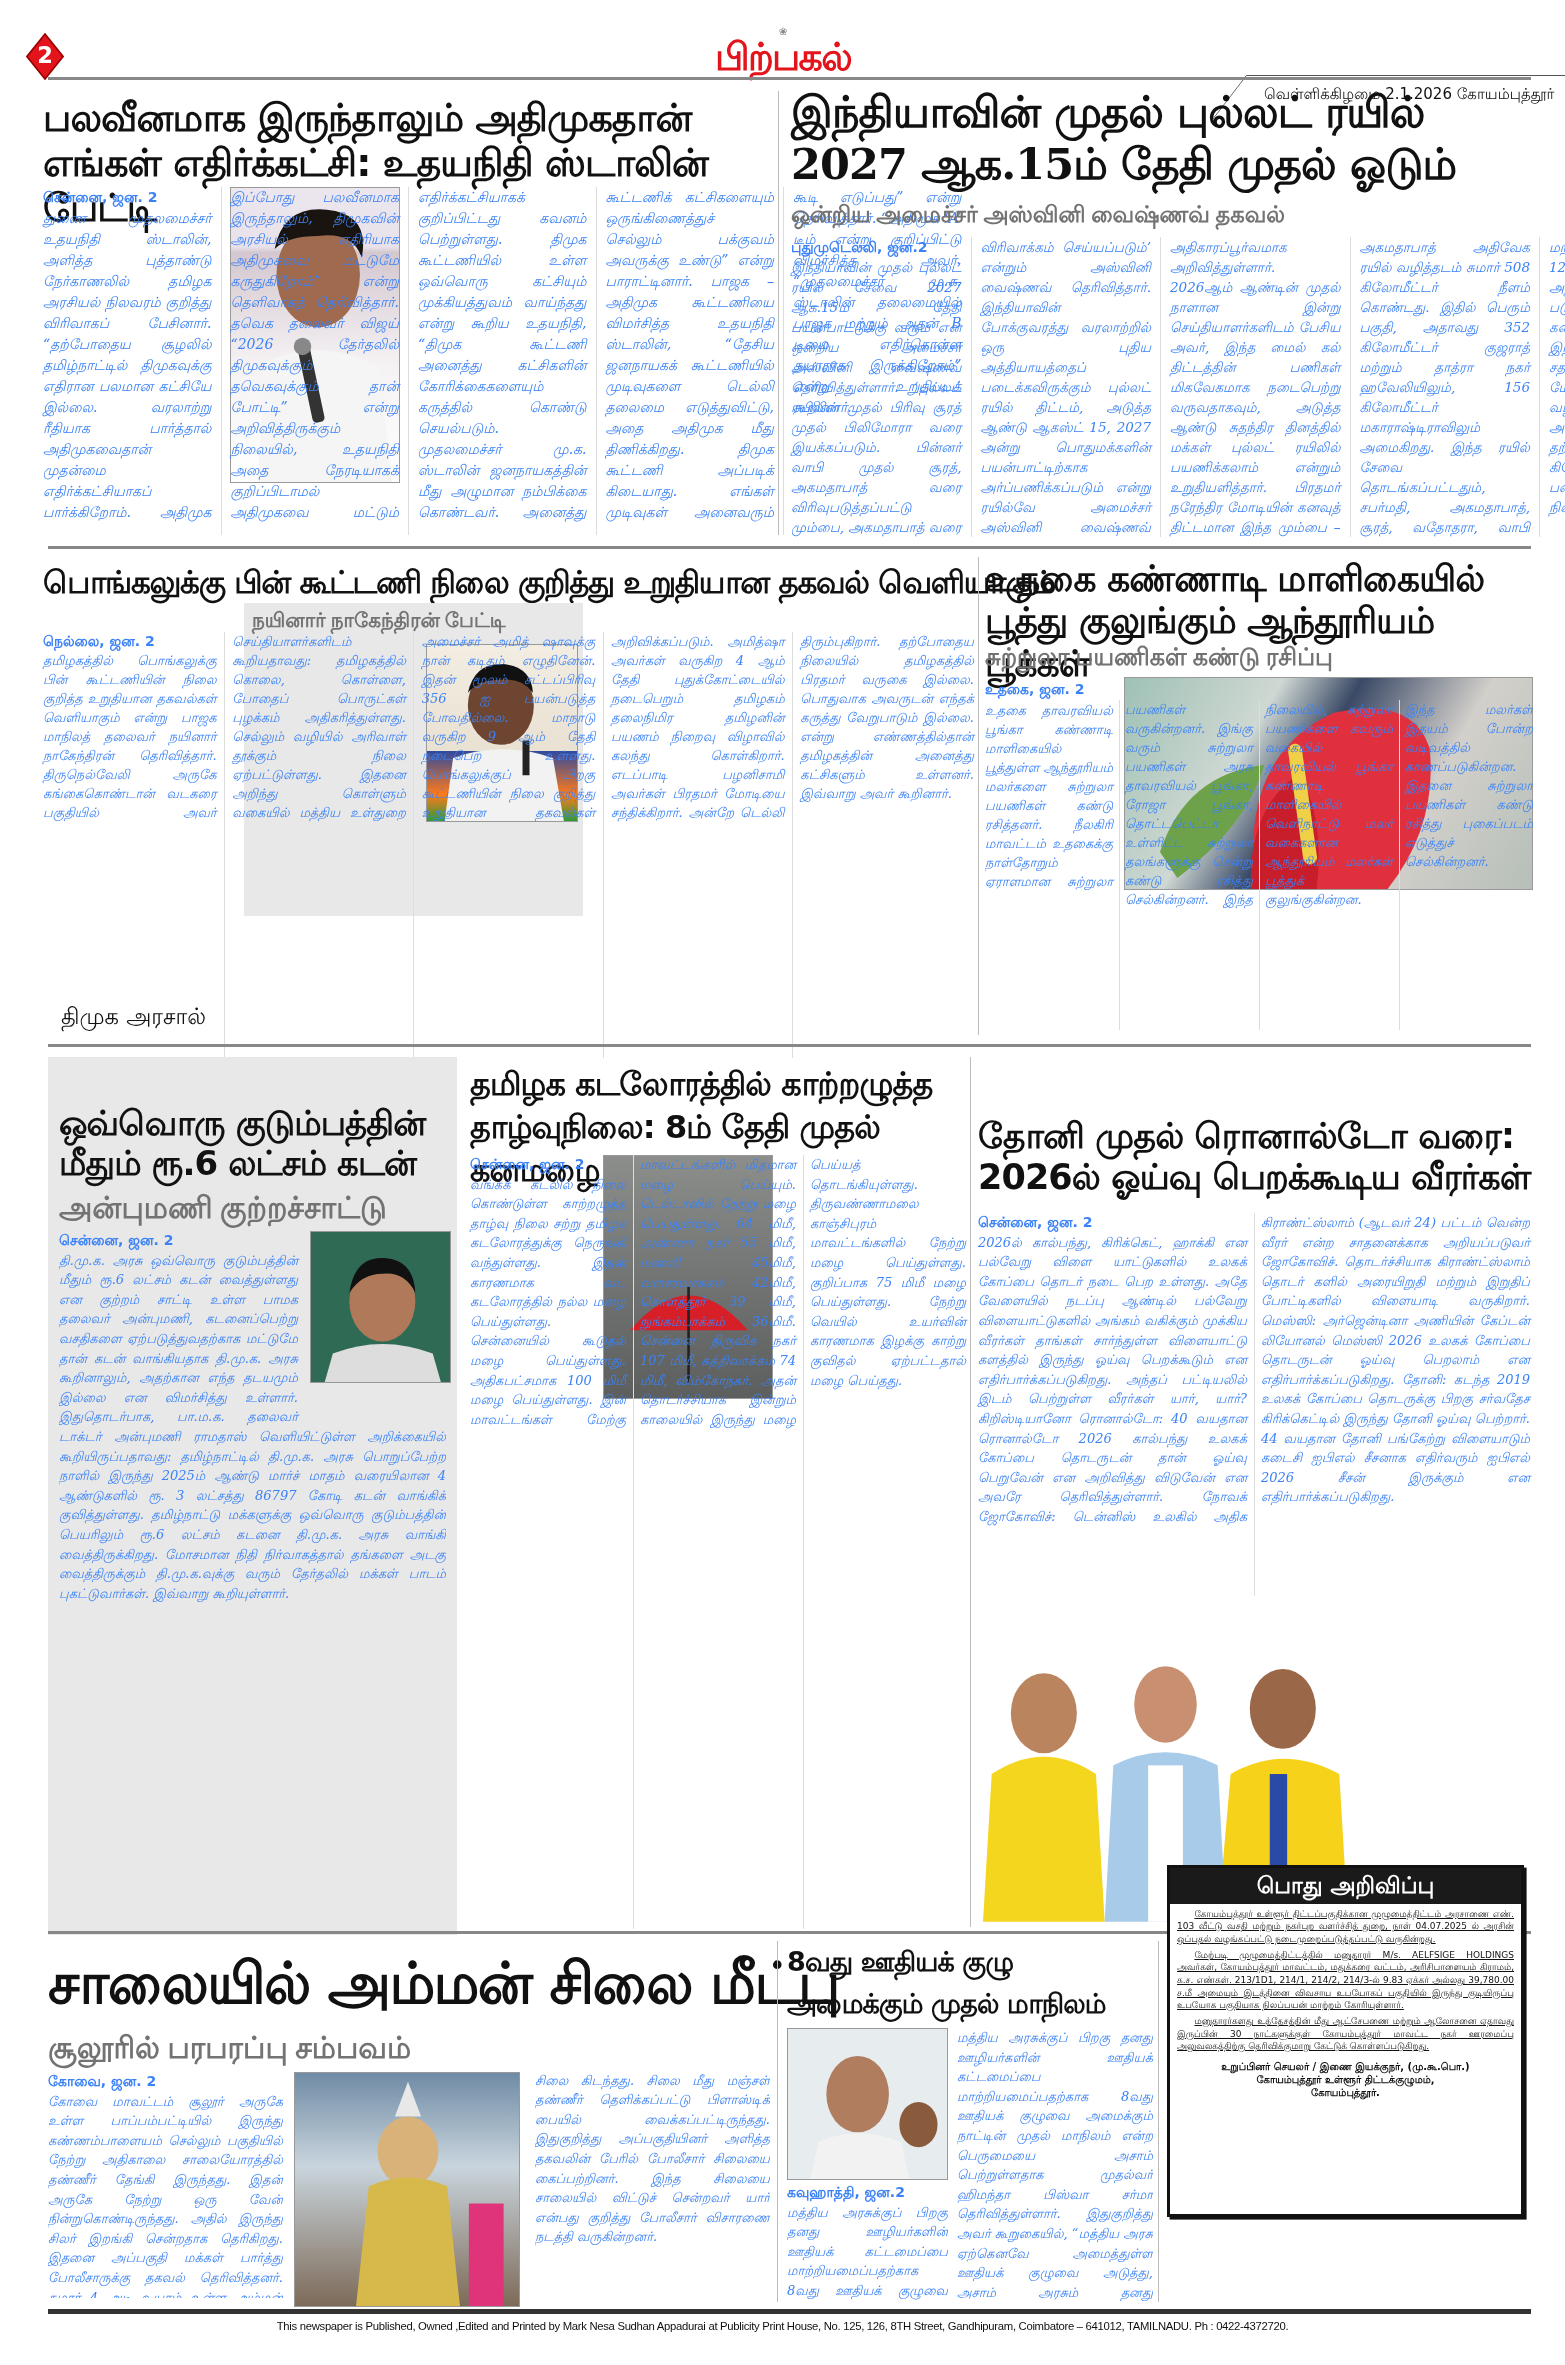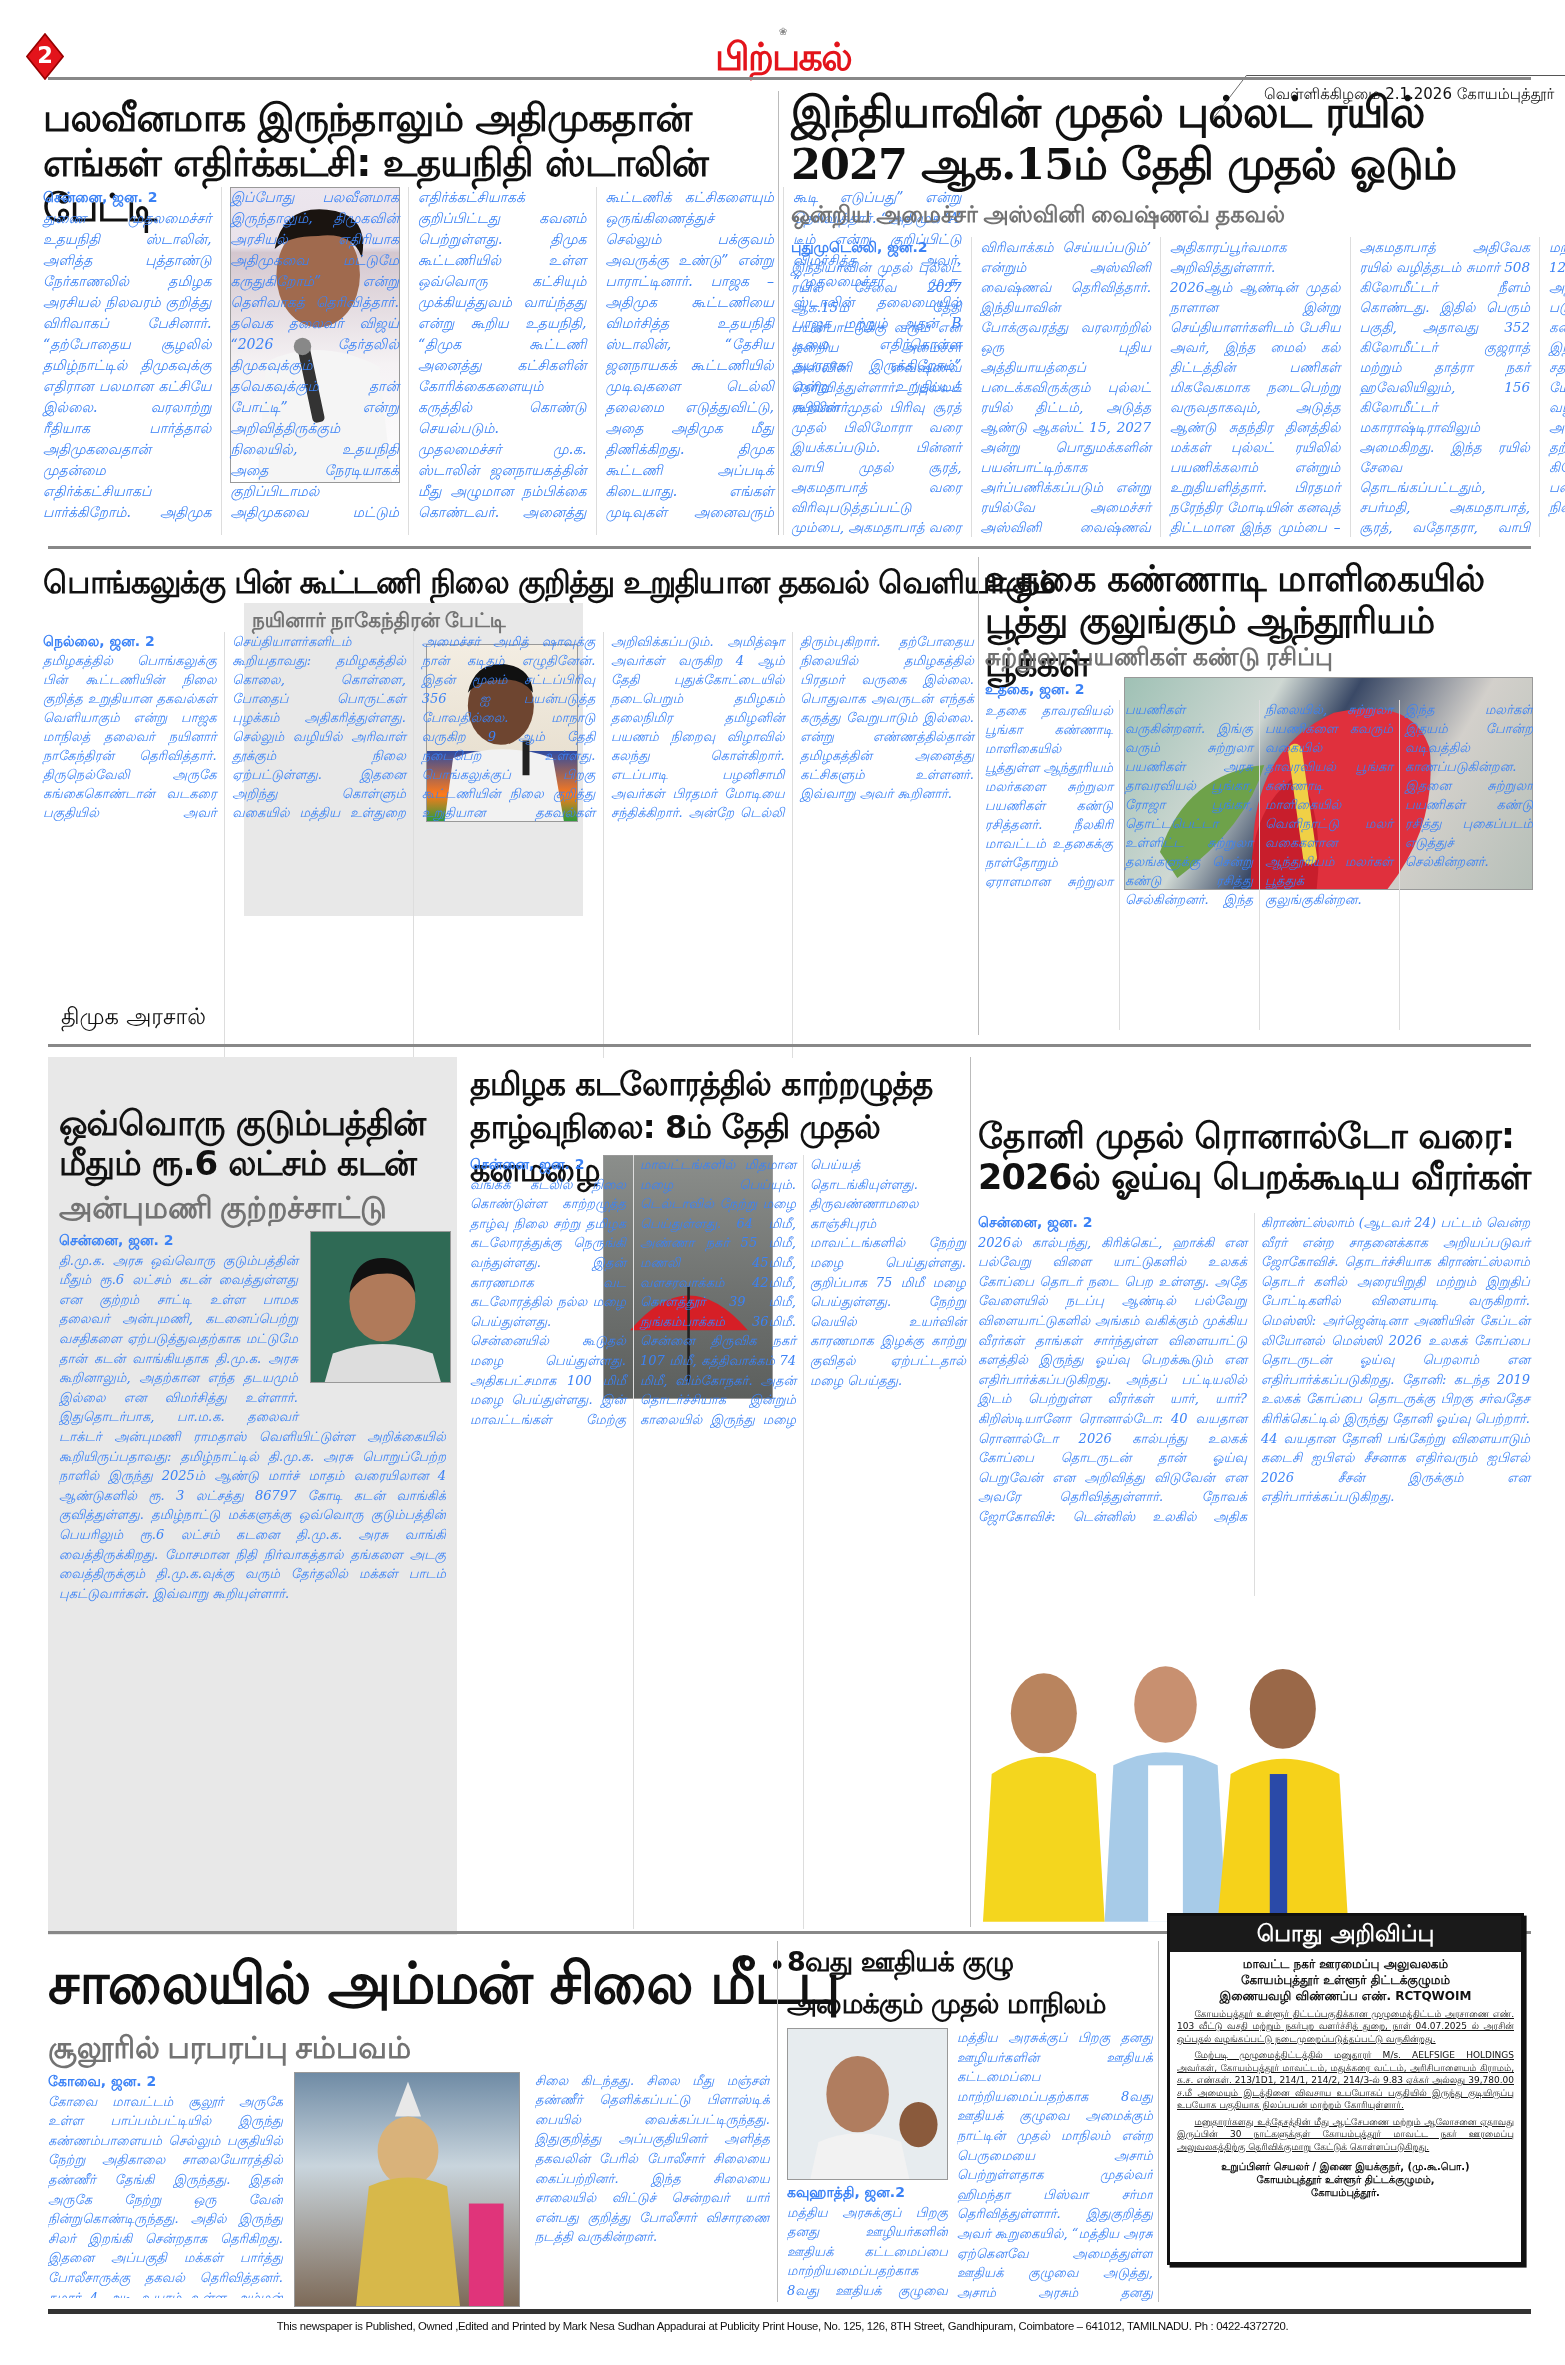--- a/index.html
+++ b/index.html
@@ -201,27 +201,22 @@
   <div class="abs body" style="left:787px;top:2183px;width:161px;height:117px;font-size:13px;line-height:19.6px;overflow:hidden;">
     <span class="dateline">கவுஹாத்தி, ஜன.2</span>
     <span>மத்திய அரசுக்குப் பிறகு தனது ஊழியர்களின் ஊதியக் கட்டமைப்பை மாற்றியமைப்பதற்காக 8வது ஊதியக் குழுவை அமைக்கும் நாட்டின் முதல் மாநிலம் என்ற பெருமையை அசாம் பெற்றுள்ளதாக முதல்வர் ஹிமந்தா பிஸ்வா சர்மா தெரிவித்துள்ளார். இதுகுறித்து அவர் கூறுகையில், “மத்திய அரசு ஏற்கெனவே அமைத்துள்ள ஊதியக் குழுவை அடுத்து, அசாம் அரசும் தனது ஊழியர்களுக்கான ஊதியக் குழுவை அமைக்கும் நாட்டின் முதல் மாநிலம் என்ற பெருமையைப் பெற்றுள்ளது. இது ஊழியர்களின் நலன் மற்றும் முற்போக்கான நிர்வாகத்தை நோக்கிய ஒரு குறிப்பிடத்தக்க படியாகும்” என்றார்.</span>
   </div>
   <div class="abs body" style="left:957px;top:2028px;width:196px;height:274px;font-size:13px;line-height:19.6px;overflow:hidden;">
     <span>மத்திய அரசுக்குப் பிறகு தனது ஊழியர்களின் ஊதியக் கட்டமைப்பை மாற்றியமைப்பதற்காக 8வது ஊதியக் குழுவை அமைக்கும் நாட்டின் முதல் மாநிலம் என்ற பெருமையை அசாம் பெற்றுள்ளதாக முதல்வர் ஹிமந்தா பிஸ்வா சர்மா தெரிவித்துள்ளார். இதுகுறித்து அவர் கூறுகையில், “மத்திய அரசு ஏற்கெனவே அமைத்துள்ள ஊதியக் குழுவை அடுத்து, அசாம் அரசும் தனது ஊழியர்களுக்கான ஊதியக் குழுவை அமைக்கும் நாட்டின் முதல் மாநிலம் என்ற பெருமையைப் பெற்றுள்ளது. இது ஊழியர்களின் நலன் மற்றும் முற்போக்கான நிர்வாகத்தை நோக்கிய ஒரு குறிப்பிடத்தக்க படியாகும்” என்றார்.</span>
   </div>
 </article>
 <div class="vrule" style="left:1158px;top:1941px;height:361px;"></div>
 
-<aside class="abs" style="left:1167px;top:1913px;width:357px;height:352px;border:3.5px solid #111;background:#fff;box-shadow:2.6px 2.6px 0 #111;">
+<aside class="abs" style="left:1167px;top:1865px;width:357px;height:352px;border:3.5px solid #111;background:#fff;box-shadow:2.6px 2.6px 0 #111;">
   <div style="background:#1a1a1a;color:#fff;text-align:center;font:bold 22.6px 'DejaVu Sans',sans-serif;padding:3.5px 0;">பொது அறிவிப்பு</div>
-  <div style="text-align:center;font:bold 12px 'DejaVu Sans',sans-serif;line-height:15.7px;margin-top:5.2px;">
-    <div>மாவட்ட நகர் ஊரமைப்பு அலுவலகம்</div>
-    <div>கோயம்புத்தூர் உள்ளூர் திட்டக்குழுமம்</div>
-    <div>இணையவழி விண்ணப்ப எண். RCTQWOIM</div>
-  </div>
   <div style="padding:3.5px 7px;font:9px 'DejaVu Sans',sans-serif;line-height:12.6px;text-align:justify;text-decoration:underline;">
     <p class="p">கோயம்புத்தூர் உள்ளூர் திட்டப்பகுதிக்கான முழுமைத்திட்டம் அரசாணை எண். 103 வீட்டு வசதி மற்றும் நகர்புற வளர்ச்சித் துறை, நாள் 04.07.2025 ல் அரசின் ஒப்புதல் வழங்கப்பட்டு நடைமுறைப்படுத்தப்பட்டு வருகின்றது.</p>
     <p class="p">மேற்படி முழுமைத்திட்டத்தில் மனுதாரர் M/s. AELFSIGE HOLDINGS அவர்கள், கோயம்புத்தூர் மாவட்டம், மதுக்கரை வட்டம், அரிசிபாளையம் கிராமம், க.ச. எண்கள். 213/1D1, 214/1, 214/2, 214/3-ல் 9.83 ஏக்கர் அல்லது 39,780.00 ச.மீ அமையும் இடத்தினை விவசாய உபயோகப் பகுதியில் இருந்து குடியிருப்பு உபயோக பகுதியாக நிலப்பயன் மாற்றம் கோரியுள்ளார்.</p>
     <p class="p">மனுதாரர்களது உத்தேசத்தின் மீது ஆட்சேபணை மற்றும் ஆலோசனை ஏதாவது இருப்பின் 30 நாட்களுக்குள் கோயம்புத்தூர் மாவட்ட நகர் ஊரமைப்பு அலுவலகத்திற்கு தெரிவிக்குமாறு கேட்டுக் கொள்ளப்படுகிறது.</p>
   </div>
   <div style="text-align:center;font:bold 10px 'DejaVu Sans',sans-serif;line-height:13px;">
     <div>உறுப்பினர் செயலர் / இணை இயக்குநர், (மு.கூ.பொ.)</div>
     <div>கோயம்புத்தூர் உள்ளூர் திட்டக்குழுமம்,</div>
     <div>கோயம்புத்தூர்.</div>
   </div>

